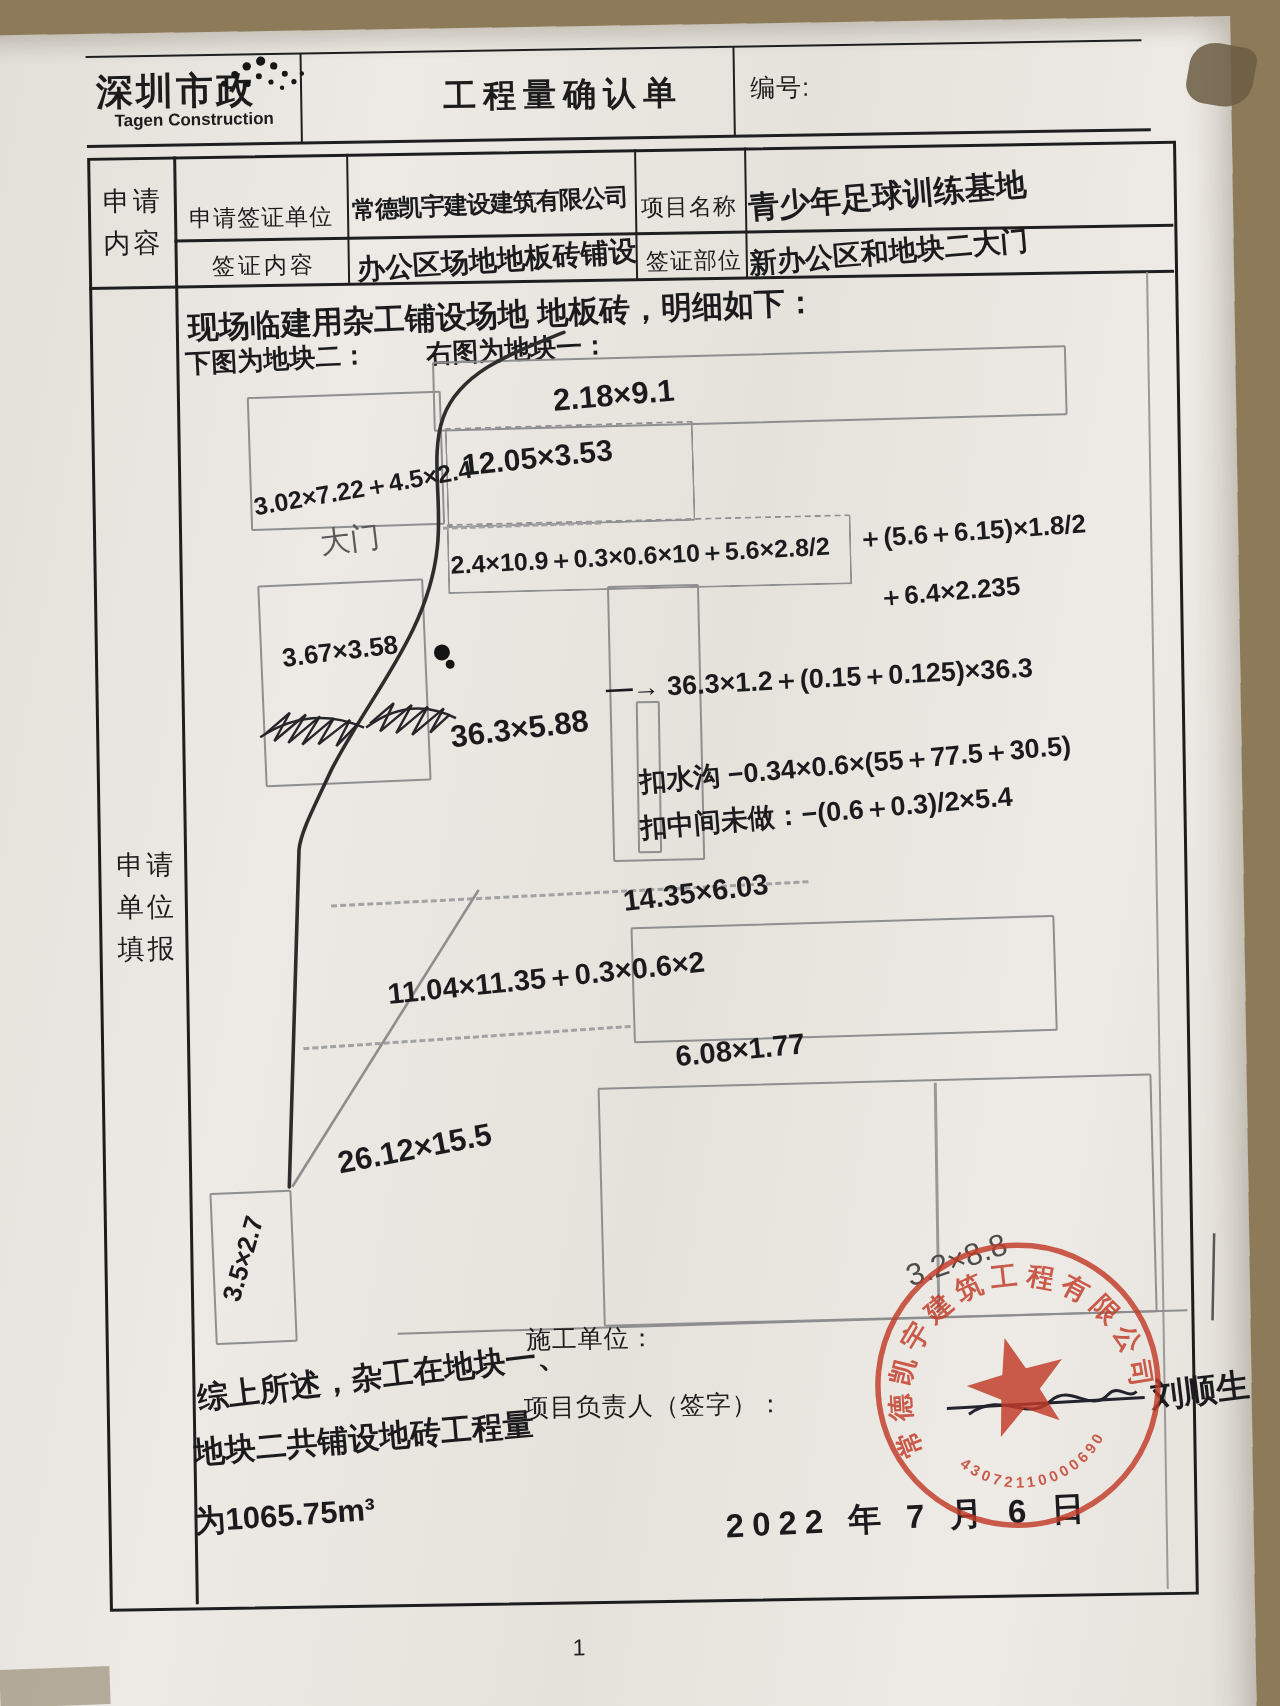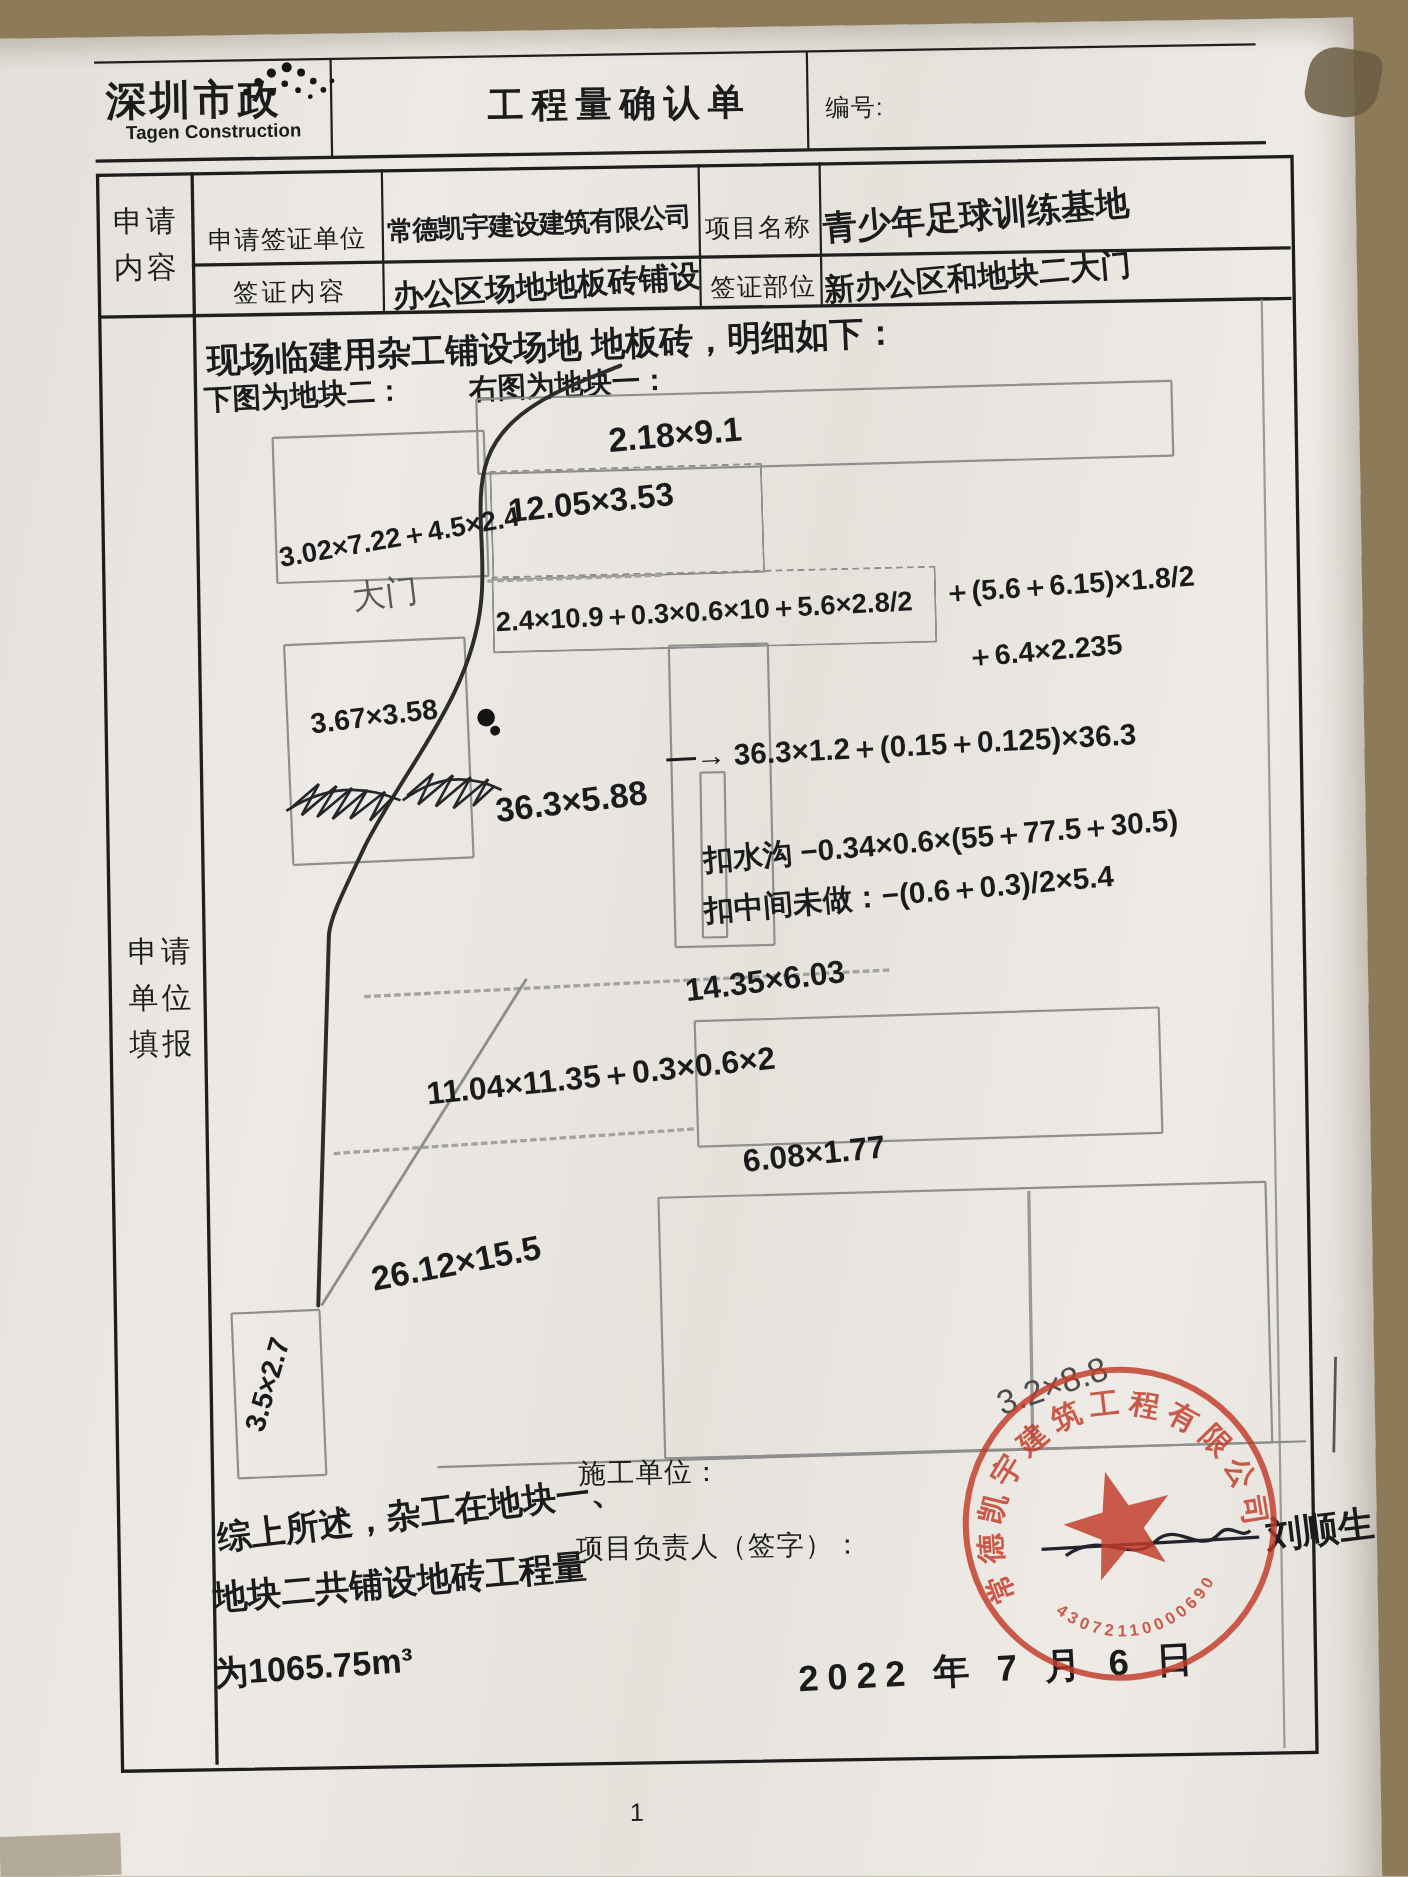--- a/index.html
+++ b/index.html
@@ -42,21 +42,21 @@
             <circle cx="69" cy="21" r="3"></circle>
           <circle cx="43" cy="23" r="3"></circle>
             <circle cx="55" cy="29" r="2.6"></circle>
             <circle cx="32" cy="31" r="2.6"></circle>
           <circle cx="66" cy="35" r="2.2"></circle>
             <circle cx="78" cy="29" r="2.6"></circle>
             <circle cx="86" cy="21" r="2.2"></circle>
         </g>
       </svg>
       <div class="printed" style="left:455px;top:72px;font-size:33px;font-weight:bold;letter-spacing:7px;">工程量确认单</div>
-      <div class="printed" style="left:762px;top:86px;font-size:22px;letter-spacing:1px;">编号:</div>
+      <div class="printed" style="left:762px;top:74px;font-size:25px;letter-spacing:1px;">编号:</div>
 
       <div style="position:absolute;left:98px;top:150px;width:1083px;height:1448px;border:3px solid #1d1d1d;"></div>
       <div class="tl" style="left:184px;top:150px;width:2.5px;height:1448px;"></div>
       <div class="tl" style="left:184px;top:233px;width:999px;height:2.5px;"></div>
       <div class="tl" style="left:98px;top:279px;width:1085px;height:2.5px;"></div>
       <div class="tl" style="left:357px;top:150px;width:2px;height:131px;"></div>
       <div class="tl" style="left:645px;top:150px;width:2px;height:131px;"></div>
       <div class="tl" style="left:755px;top:150px;width:2px;height:131px;"></div>
       <div style="position:absolute;left:1155px;top:281px;width:1.5px;height:1317px;background:#9a9a9a;"></div>
 

